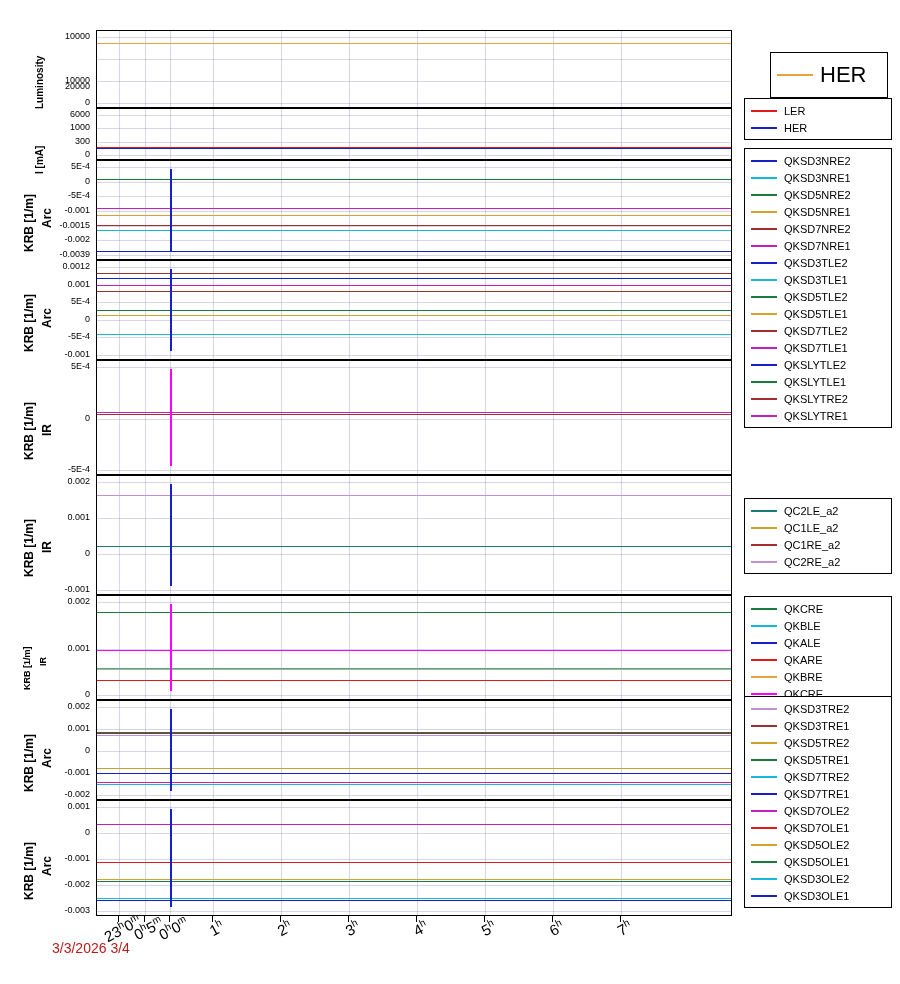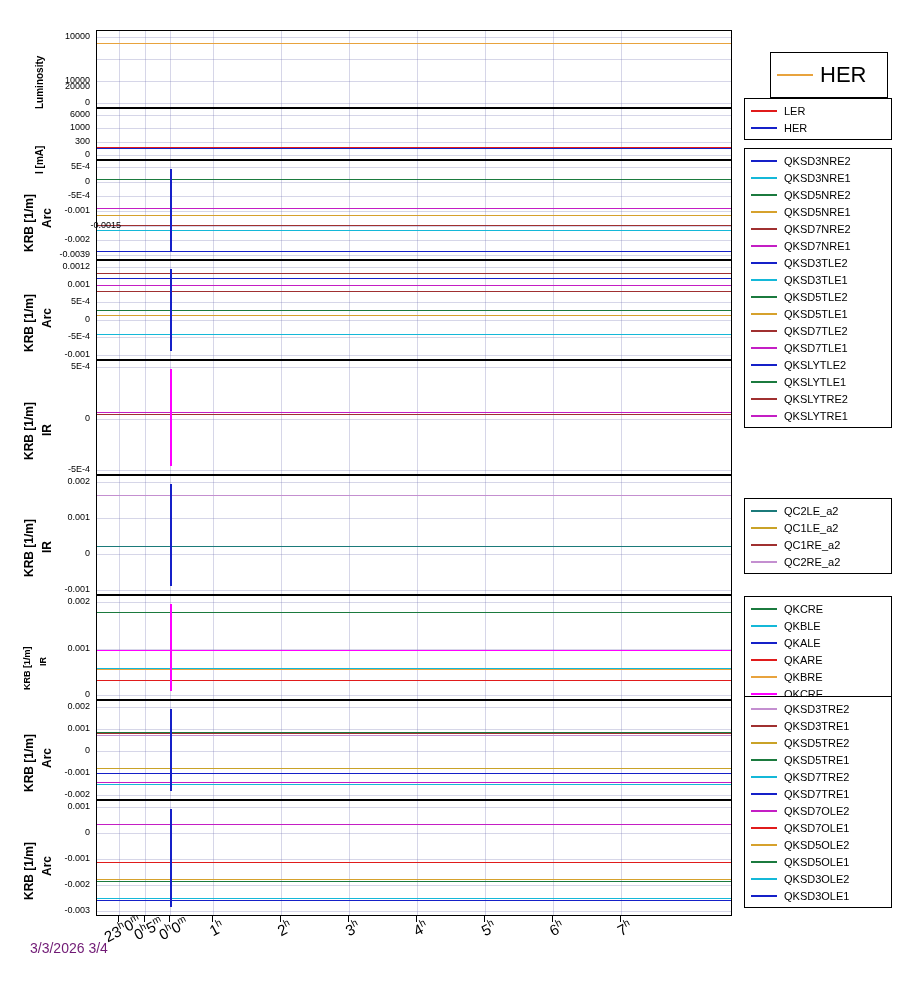--- a/index.html
+++ b/index.html
@@ -49,21 +49,21 @@
 
   
   #xaxis{position:absolute;left:96px;top:916px;width:636px;height:40px;}
   #xaxis .tick{position:absolute;top:0;width:1px;height:6px;background:#000;}
   #xaxis .xl{
     position:absolute;top:4px;font-size:15px;color:#000;
     transform:translateX(-50%) rotate(-28deg);transform-origin:center top;
     white-space:nowrap;
   }
   #xaxis .xl sup{font-size:10px;}
-  #datelabel{position:absolute;left:30px;top:940px;font-size:14px;color:#701a75;}
+  #datelabel{position:absolute;left:52px;top:940px;font-size:14px;color:#b91c1c;}
 
   
   .legend{
     position:absolute;
     background:#ffffff;
     border:1px solid #000000;
     box-sizing:border-box;
     padding:3px 6px;
   }
   .legend .row{
@@ -487,21 +487,21 @@
     <div class="ytitle small" style="left: 34px; top: 109px; transform: rotate(-90deg);">Luminosity</div>
     <div class="ylab" style="top: 114px;">6000</div>
     <div class="ylab" style="top: 127.333px;">1000</div>
     <div class="ylab" style="top: 140.667px;">300</div>
     <div class="ylab" style="top: 154px;">0</div>
     <div class="ytitle small" style="left: 34px; top: 174px; transform: rotate(-90deg);">I [mA]</div>
     <div class="ylab" style="top: 166px;">5E-4</div>
     <div class="ylab" style="top: 180.667px;">0</div>
     <div class="ylab" style="top: 195.333px;">-5E-4</div>
     <div class="ylab" style="top: 210px;">-0.001</div>
-    <div class="ylab" style="top: 224.667px; padding-left: 31px;">-0.0015</div>
+    <div class="ylab" style="top: 224.667px;">-0.0015</div>
     <div class="ylab" style="top: 239.333px;">-0.002</div>
     <div class="ylab" style="top: 254px;">-0.0039</div>
     <div class="ytitle" style="left: 22px; top: 252px; transform: rotate(-90deg);">KRB [1/m]</div>
     <div class="ytitle" style="left: 40px; top: 228px; transform: rotate(-90deg);">Arc</div>
     <div class="ylab" style="top: 266px;">0.0012</div>
     <div class="ylab" style="top: 283.6px;">0.001</div>
     <div class="ylab" style="top: 301.2px;">5E-4</div>
     <div class="ylab" style="top: 318.8px;">0</div>
     <div class="ylab" style="top: 336.4px;">-5E-4</div>
     <div class="ylab" style="top: 354px;">-0.001</div>

